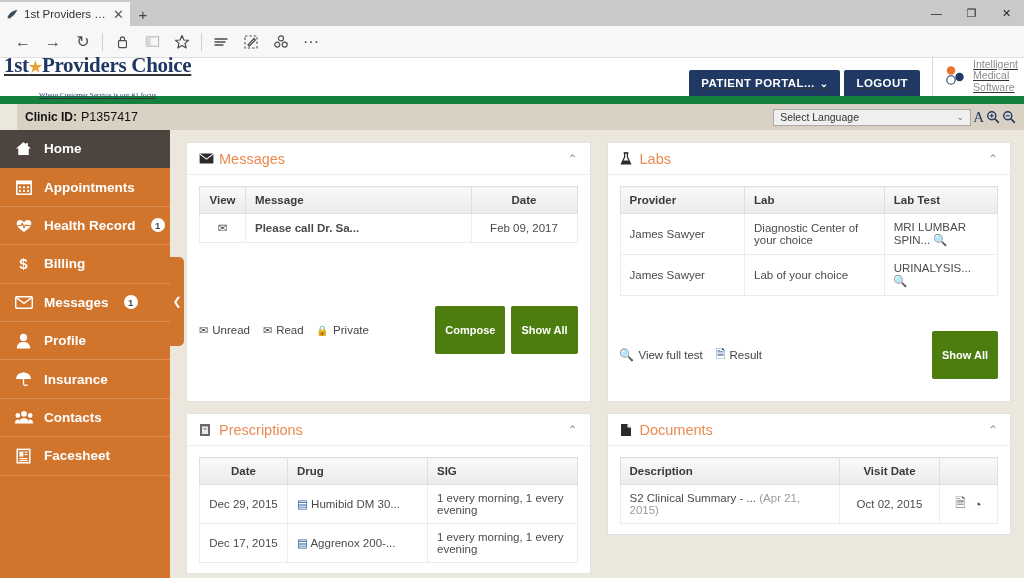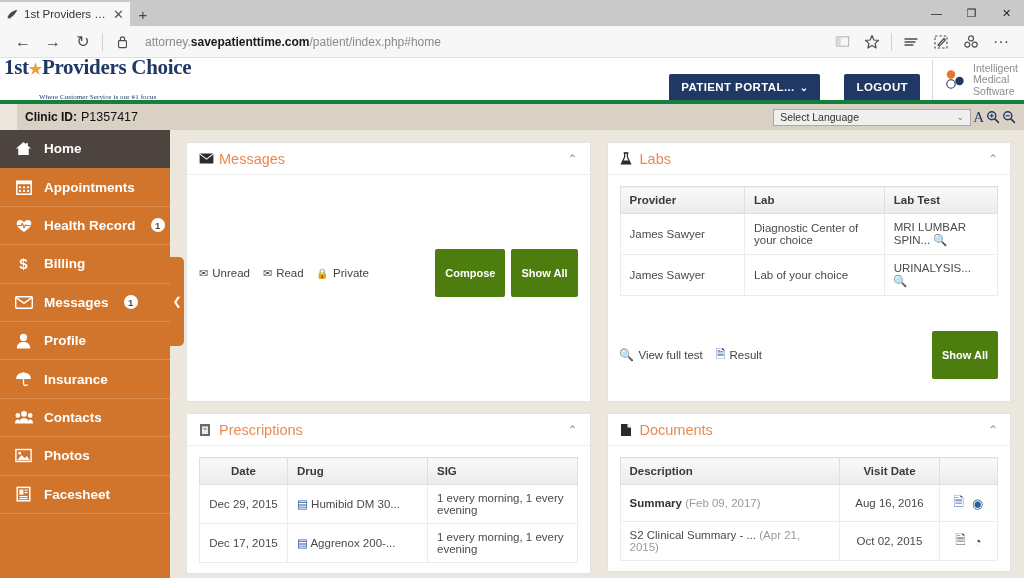--- a/index.html
+++ b/index.html
@@ -33,21 +33,21 @@
              color:#4c4c4c; font-size:16px; }
   .navdiv { width:1px; height:18px; background:#d0d0d0; margin:0 4px; }
   .urlbox { flex:1; display:flex; align-items:center; padding-left:8px; font-size:12px;
             white-space:nowrap; overflow:hidden; }
   .url-dim { color:#8a8a8a; }
   .url-strong { color:#1a1a1a; font-weight:bold; }
   .navright { display:flex; align-items:center; }
 
   
   .site-header { height:46px; background:#ffffff; display:flex; align-items:center;
-                 position:relative; border-bottom:4px solid #15803d; }
+                 position:relative; border-bottom:8px solid #15803d;text-decoration:underline; }
   .logo-wrap { padding-left:4px; line-height:1; }
   .logo-main { font-family:"Liberation Serif", serif; font-size:21px; color:#1f3864;
                font-weight:bold; letter-spacing:-0.3px; white-space:nowrap; }
   .logo-star { color:#e8a33d; font-size:15px; }
   .logo-sub { font-family:"Liberation Serif", serif; font-size:7px; color:#1f3864;
               text-align:center; margin-top:16px; letter-spacing:0.1px; }
 
   .hdr-right { margin-left:auto; display:flex; align-items:flex-end; height:100%; }
   .btn-navy {
     background:#1f3864; color:#fff; font-size:11.5px; font-weight:bold;
@@ -164,25 +164,20 @@
   <div class="navicon">←</div>
   <div class="navicon">→</div>
   <div class="navicon">↻</div>
   <div class="navdiv"></div>
   <div class="navicon">
     <svg width="13" height="14" viewBox="0 0 14 16">
         <rect x="2.5" y="6.5" width="9" height="8" rx="1" fill="none" stroke="#4c4c4c" stroke-width="1.3"></rect>
         <path d="M4.6 6.5 V4.6 a2.4 2.4 0 0 1 4.8 0 V6.5" fill="none" stroke="#4c4c4c" stroke-width="1.3"></path>
       </svg>
   </div>
-  <div class="urlbox">
-    <span class="url-dim">attorney.</span>
-      <span class="url-strong">savepatienttime.com</span>
-      <span class="url-dim">/patient/index.php#home</span>
-  </div>
   <div class="navright">
     <div class="navicon">
       <svg width="15" height="15" viewBox="0 0 16 16">
           <rect x="1.5" y="3" width="13" height="10" fill="none" stroke="#b9b9b9" stroke-width="1.2"></rect>
           <rect x="1.5" y="3" width="4.6" height="10" fill="#d8d8d8"></rect>
         </svg>
     </div>
     <div class="navicon">
       <svg width="16" height="16" viewBox="0 0 16 16">
           <path d="M8 1.6 L9.9 6 L14.6 6.3 L11 9.4 L12.1 14 L8 11.5 L3.9 14 L5 9.4 L1.4 6.3 L6.1 6 Z" fill="none" stroke="#4c4c4c" stroke-width="1.2" stroke-linejoin="round"></path>
@@ -219,21 +214,21 @@
 
 <div class="site-header">
   <div class="logo-wrap">
     <div class="logo-main">
       <span>1st</span><span class="logo-star">★</span><span>Providers Choice</span>
     </div>
     <div class="logo-sub">Where Customer Service is our #1 focus</div>
   </div>
 
   <div class="hdr-right">
-    <button class="btn-navy" style="margin-right:24px;">
+    <button class="btn-navy" style="margin-right:4px;">
       <span>PATIENT PORTAL...</span>
       <span style="font-size:10px;">⌄</span>
     </button>
     <button class="btn-navy">LOGOUT</button>
     <div class="ims">
       <span class="ims-dots">
         <svg width="24" height="24" viewBox="0 0 24 24">
           <circle cx="8" cy="6.5" r="4.2" fill="#e8742a"></circle>
           <circle cx="16.5" cy="13" r="4.2" fill="#1f3864"></circle>
           <circle cx="8" cy="16" r="4.2" fill="#fff" stroke="#1f3864" stroke-width="1.1"></circle>
@@ -358,30 +353,20 @@
             <circle cx="2.8" cy="5.4" r="2.3" fill="#fff"></circle>
             <circle cx="15.2" cy="5.4" r="2.3" fill="#fff"></circle>
             <path d="M0 13.4 C0 10.6,1 9.4,3 9.4 L4.4 9.8 V13.4 Z" fill="#fff"></path>
             <path d="M18 13.4 C18 10.6,17 9.4,15 9.4 L13.6 9.8 V13.4 Z" fill="#fff"></path>
           </svg>
         </span>
         <span>Contacts</span>
       </div>
       <div class="navitem">
         <span class="nic">
-          <svg width="17" height="15" viewBox="0 0 18 16">
-            <rect x="0.9" y="1.6" width="16.2" height="12.8" fill="none" stroke="#fff" stroke-width="1.5"></rect>
-            <circle cx="5" cy="5.6" r="1.5" fill="#fff"></circle>
-            <path d="M2.2 13 L7 7.4 L10.4 11 L12.6 8.6 L15.8 13 Z" fill="#fff"></path>
-          </svg>
-        </span>
-        <span>Photos</span>
-      </div>
-      <div class="navitem">
-        <span class="nic">
           <svg width="15" height="16" viewBox="0 0 15 16">
             <rect x="1.2" y="1.4" width="12.6" height="13.4" fill="none" stroke="#fff" stroke-width="1.5"></rect>
             <rect x="3.4" y="3.6" width="4" height="5" fill="#fff"></rect>
             <g stroke="#fff" stroke-width="1.2">
               <path d="M8.6 4.2 H11.6"></path>
               <path d="M8.6 6.6 H11.6"></path>
               <path d="M3.4 10.6 H11.6"></path>
               <path d="M3.4 12.6 H11.6"></path>
             </g>
           </svg>
@@ -405,20 +390,41 @@
             <span class="panel-ic">
               <svg width="15" height="11" viewBox="0 0 16 12">
                   <rect x="0.5" y="0.5" width="15" height="11" rx="1" fill="#2b2b2b"></rect>
                   <path d="M0.9 1.2 L8 6.6 L15.1 1.2" fill="none" stroke="#fff" stroke-width="1.1"></path>
                 </svg>
             </span>
             <span class="panel-title">Messages</span>
             <span class="chev">⌃</span>
           </div>
           <div class="panel-body">
+            <table class="dt">
+              <colgroup>
+                  <col style="width:46px">
+                  <col>
+                  <col style="width:106px">
+                </colgroup>
+              <thead>
+                  <tr>
+                <th class="c">View</th>
+                <th>Message</th>
+                <th class="c">Date</th>
+              </tr>
+                </thead>
+              <tbody>
+                  <tr>
+                <td class="c">✉</td>
+                <td class="link-b">Please call Dr. Sa...</td>
+                <td class="c">Feb 09, 2017</td>
+              </tr>
+                </tbody>
+            </table>
             <div class="footrow" style="margin-top:63px;">
               <div class="legend">
                 <span class="lg">
                   <span style="font-size:11px;">✉</span>
                   <span>Unread</span>
                 </span>
                 <span class="lg">
                   <span style="font-size:11px;">✉</span>
                   <span>Read</span>
                 </span>
@@ -556,30 +562,20 @@
                 </colgroup>
               <thead>
                   <tr>
                 <th>Description</th>
                 <th class="c">Visit Date</th>
                 <th></th>
               </tr>
                 </thead>
               <tbody>
                 <tr>
-                  <td><span class="strong">Summary</span> <span class="muted">(Feb 09, 2017)</span></td>
-                  <td class="c">Aug 16, 2016</td>
-                  <td>
-                      <div class="docicons">
-                    <span class="d1">🗎</span>
-                    <span class="d1">◉</span>
-                  </div>
-                    </td>
-                </tr>
-                <tr>
                   <td><span>S2 Clinical Summary - ...</span> <span class="muted">(Apr 21, 2015)</span></td>
                   <td class="c">Oct 02, 2015</td>
                   <td>
                       <div class="docicons">
                     <span class="d2">🗎</span>
                     <span class="d2">◔</span>
                   </div>
                     </td>
                 </tr>
               </tbody>

